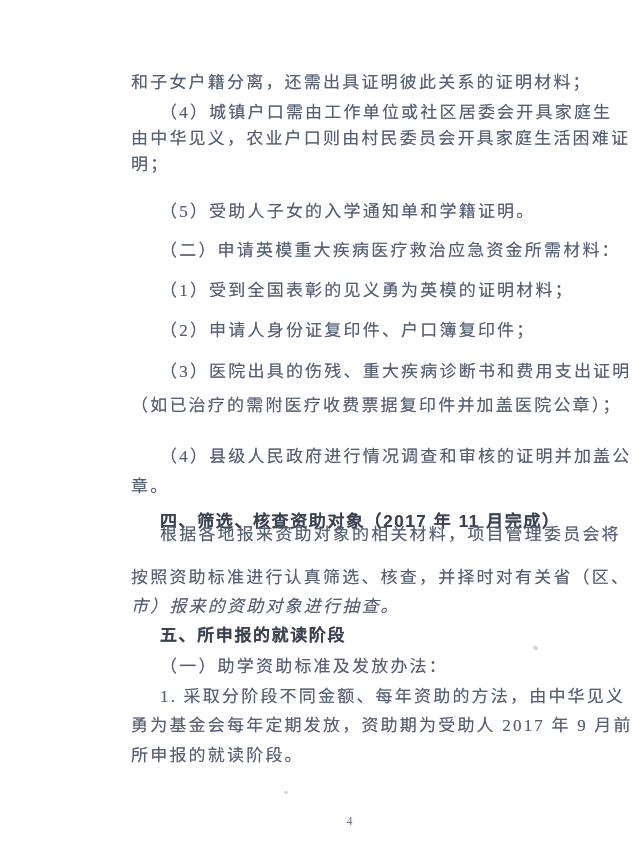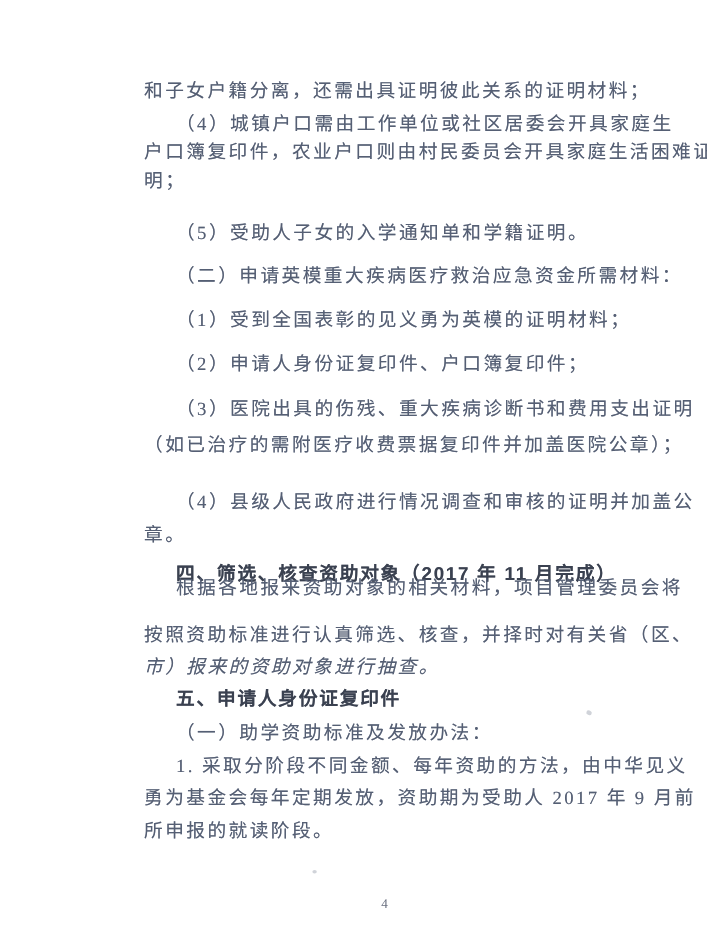--- a/index.html
+++ b/index.html
@@ -55,35 +55,35 @@
   .speck-1 { top: 646px; left: 505px; width: 5px; height: 4px; transform: rotate(25deg); border-radius: 2px; }
   .speck-2 { top: 791px; left: 256px; width: 4px; height: 3px; }
 </style>
 </head>
 <body>
 
 <div class="page">
   <div id="text-layer">
       <div class="text-line" style="top: 70px;">和子女户籍分离，还需出具证明彼此关系的证明材料；</div>
       <div class="text-line indent" style="top: 100px;">（4）城镇户口需由工作单位或社区居委会开具家庭生</div>
-      <div class="text-line" style="top: 126px;">户口簿复印件，农业户口则由村民委员会开具家庭生活困难证</div>
+      <div class="text-line" style="top: 126px;">由中华见义，农业户口则由村民委员会开具家庭生活困难证</div>
       <div class="text-line" style="top: 152px;">明；</div>
       <div class="text-line indent" style="top: 199px;">（5）受助人子女的入学通知单和学籍证明。</div>
       <div class="text-line indent" style="top: 238px;">（二）申请英模重大疾病医疗救治应急资金所需材料：</div>
       <div class="text-line indent" style="top: 278px;">（1）受到全国表彰的见义勇为英模的证明材料；</div>
       <div class="text-line indent" style="top: 318px;">（2）申请人身份证复印件、户口簿复印件；</div>
       <div class="text-line indent" style="top: 359px;">（3）医院出具的伤残、重大疾病诊断书和费用支出证明</div>
       <div class="text-line" style="top: 394px; font-family: Liberation Mono, monospace;">（如已治疗的需附医疗收费票据复印件并加盖医院公章）；</div>
       <div class="text-line indent" style="top: 444px;">（4）县级人民政府进行情况调查和审核的证明并加盖公</div>
       <div class="text-line" style="top: 474px;">章。</div>
       <div class="text-line indent heading" style="top: 509px;">四、筛选、核查资助对象（2017 年 11 月完成）</div>
       <div class="text-line indent" style="top: 522px;">根据各地报来资助对象的相关材料，项目管理委员会将</div>
       <div class="text-line" style="top: 565px;">按照资助标准进行认真筛选、核查，并择时对有关省（区、</div>
       <div class="text-line" style="top: 594px; font-style: italic;">市）报来的资助对象进行抽查。</div>
-      <div class="text-line indent heading" style="top: 623px;">五、申请人身份证复印件</div>
+      <div class="text-line indent heading" style="top: 623px;">五、所申报的就读阶段</div>
       <div class="text-line indent" style="top: 654px;">（一）助学资助标准及发放办法：</div>
       <div class="text-line indent" style="top: 684px;">1. 采取分阶段不同金额、每年资助的方法，由中华见义</div>
       <div class="text-line" style="top: 713px;">勇为基金会每年定期发放，资助期为受助人 2017 年 9 月前</div>
       <div class="text-line" style="top: 743px;">所申报的就读阶段。</div>
     </div>
   <div class="scan-speck speck-1"></div>
   <div class="scan-speck speck-2"></div>
   <div class="page-number">4</div>
 </div>
 

